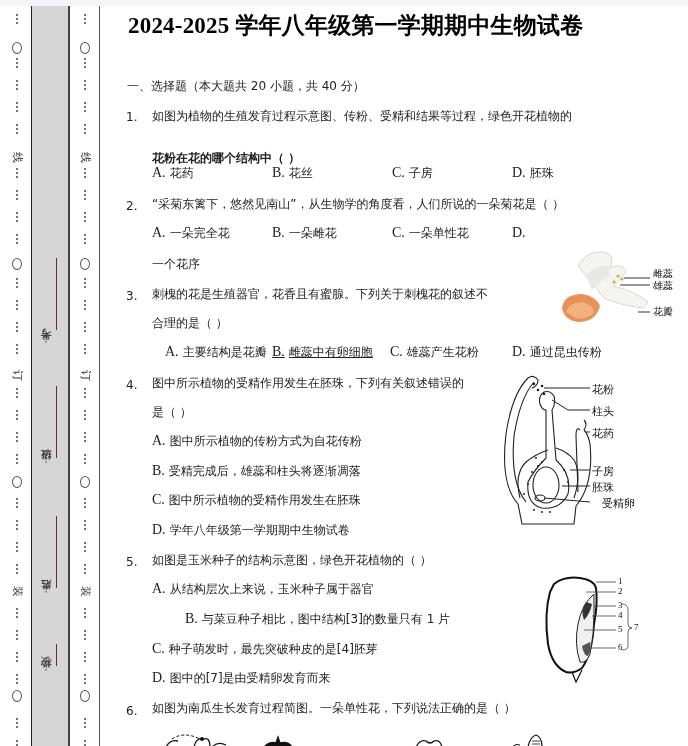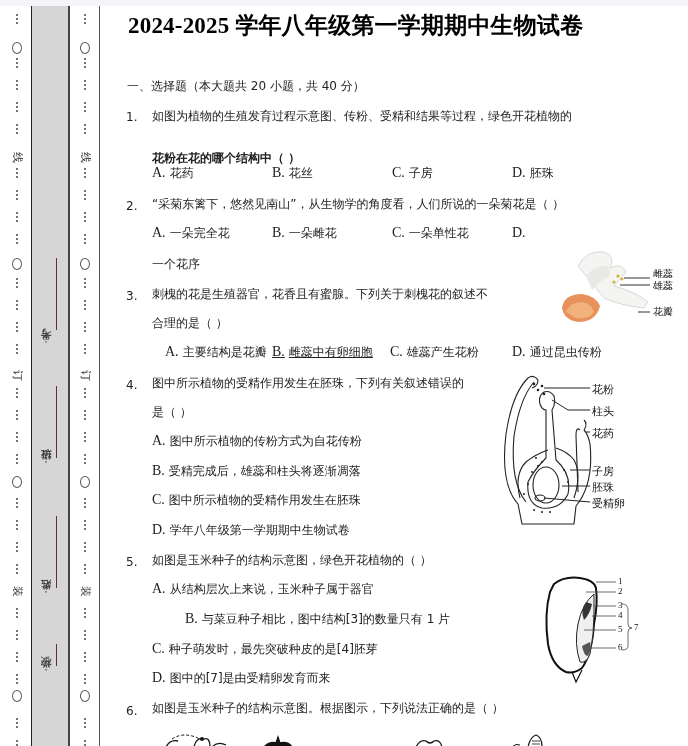--- a/index.html
+++ b/index.html
@@ -443,21 +443,21 @@
         <line x1="72" y1="96" x2="92" y2="96"></line>
         <line x1="64" y1="112" x2="92" y2="112"></line>
         <line x1="46" y1="124" x2="92" y2="128"></line>
       </g>
     </svg>
     <span class="figlbl" style="left:94px;top:8px;">花粉</span>
     <span class="figlbl" style="left:94px;top:30px;">柱头</span>
     <span class="figlbl" style="left:94px;top:52px;">花药</span>
     <span class="figlbl" style="left:94px;top:90px;">子房</span>
     <span class="figlbl" style="left:94px;top:106px;">胚珠</span>
-    <span class="figlbl" style="left:94px;top:122px;">受精卵</span>
+    <span class="figlbl" style="left:104px;top:122px;">受精卵</span>
   </div>
 </div>
 
 <div>
   <span class="qnum" style="top:555px;">5.</span>
   <span class="line" style="top:552px;">如图是玉米种子的结构示意图，绿色开花植物的（        ）</span>
   <span class="opt" style="left:152px;top:581px;"><b>A.</b><span>从结构层次上来说，玉米种子属于器官</span></span>
   <span class="opt" style="left:152px;top:611px;margin-left:33px;"><b>B.</b><span>与菜豆种子相比，图中结构[3]的数量只有 1 片</span></span>
   <span class="opt" style="left:152px;top:641px;"><b>C.</b><span>种子萌发时，最先突破种皮的是[4]胚芽</span></span>
   <span class="opt" style="left:152px;top:670px;"><b>D.</b><span>图中的[7]是由受精卵发育而来</span></span>
@@ -484,21 +484,21 @@
     <span class="figlbl small" style="left:78px;top:26px;">3</span>
     <span class="figlbl small" style="left:78px;top:36px;">4</span>
     <span class="figlbl small" style="left:78px;top:50px;">5</span>
     <span class="figlbl small" style="left:78px;top:68px;">6</span>
     <span class="figlbl small" style="left:94px;top:48px;">7</span>
   </div>
 </div>
 
 <div>
   <span class="qnum" style="top:704px;">6.</span>
-  <span class="line" style="top:700px;">如图是玉米种子的结构示意图。根据图示，下列说法正确的是（        ）</span>
+  <span class="line" style="top:700px;">如图为南瓜生长发育过程简图。一朵单性花，下列说法正确的是（        ）</span>
   <div class="fig" style="left:160px;top:732px;width:420px;height:14px;">
     <svg width="420" height="14" viewBox="0 0 420 14">
       <path d="M6 14 Q10 6 18 8" fill="none" stroke="#111" stroke-width="1.3"></path>
       <path d="M12 6 Q24 -2 40 6" fill="none" stroke="#111" stroke-width="1" stroke-dasharray="3,2"></path>
       <path d="M34 14 Q36 4 44 6 Q50 4 50 14" fill="none" stroke="#111" stroke-width="1.3"></path>
       <circle cx="42" cy="6" r="2" fill="#111"></circle>
       <path d="M52 14 Q58 8 66 12" fill="none" stroke="#111" stroke-width="1.2"></path>
       <path d="M104 14 Q110 8 116 10 L118 4 L120 10 Q128 8 132 14" fill="#111" stroke="#111" stroke-width="1.3"></path>
       <path d="M256 14 Q260 6 266 8 Q270 12 274 8 Q280 6 282 14" fill="none" stroke="#111" stroke-width="1.2"></path>
       <path d="M352 14 Q356 10 360 12" fill="none" stroke="#111" stroke-width="1"></path>

